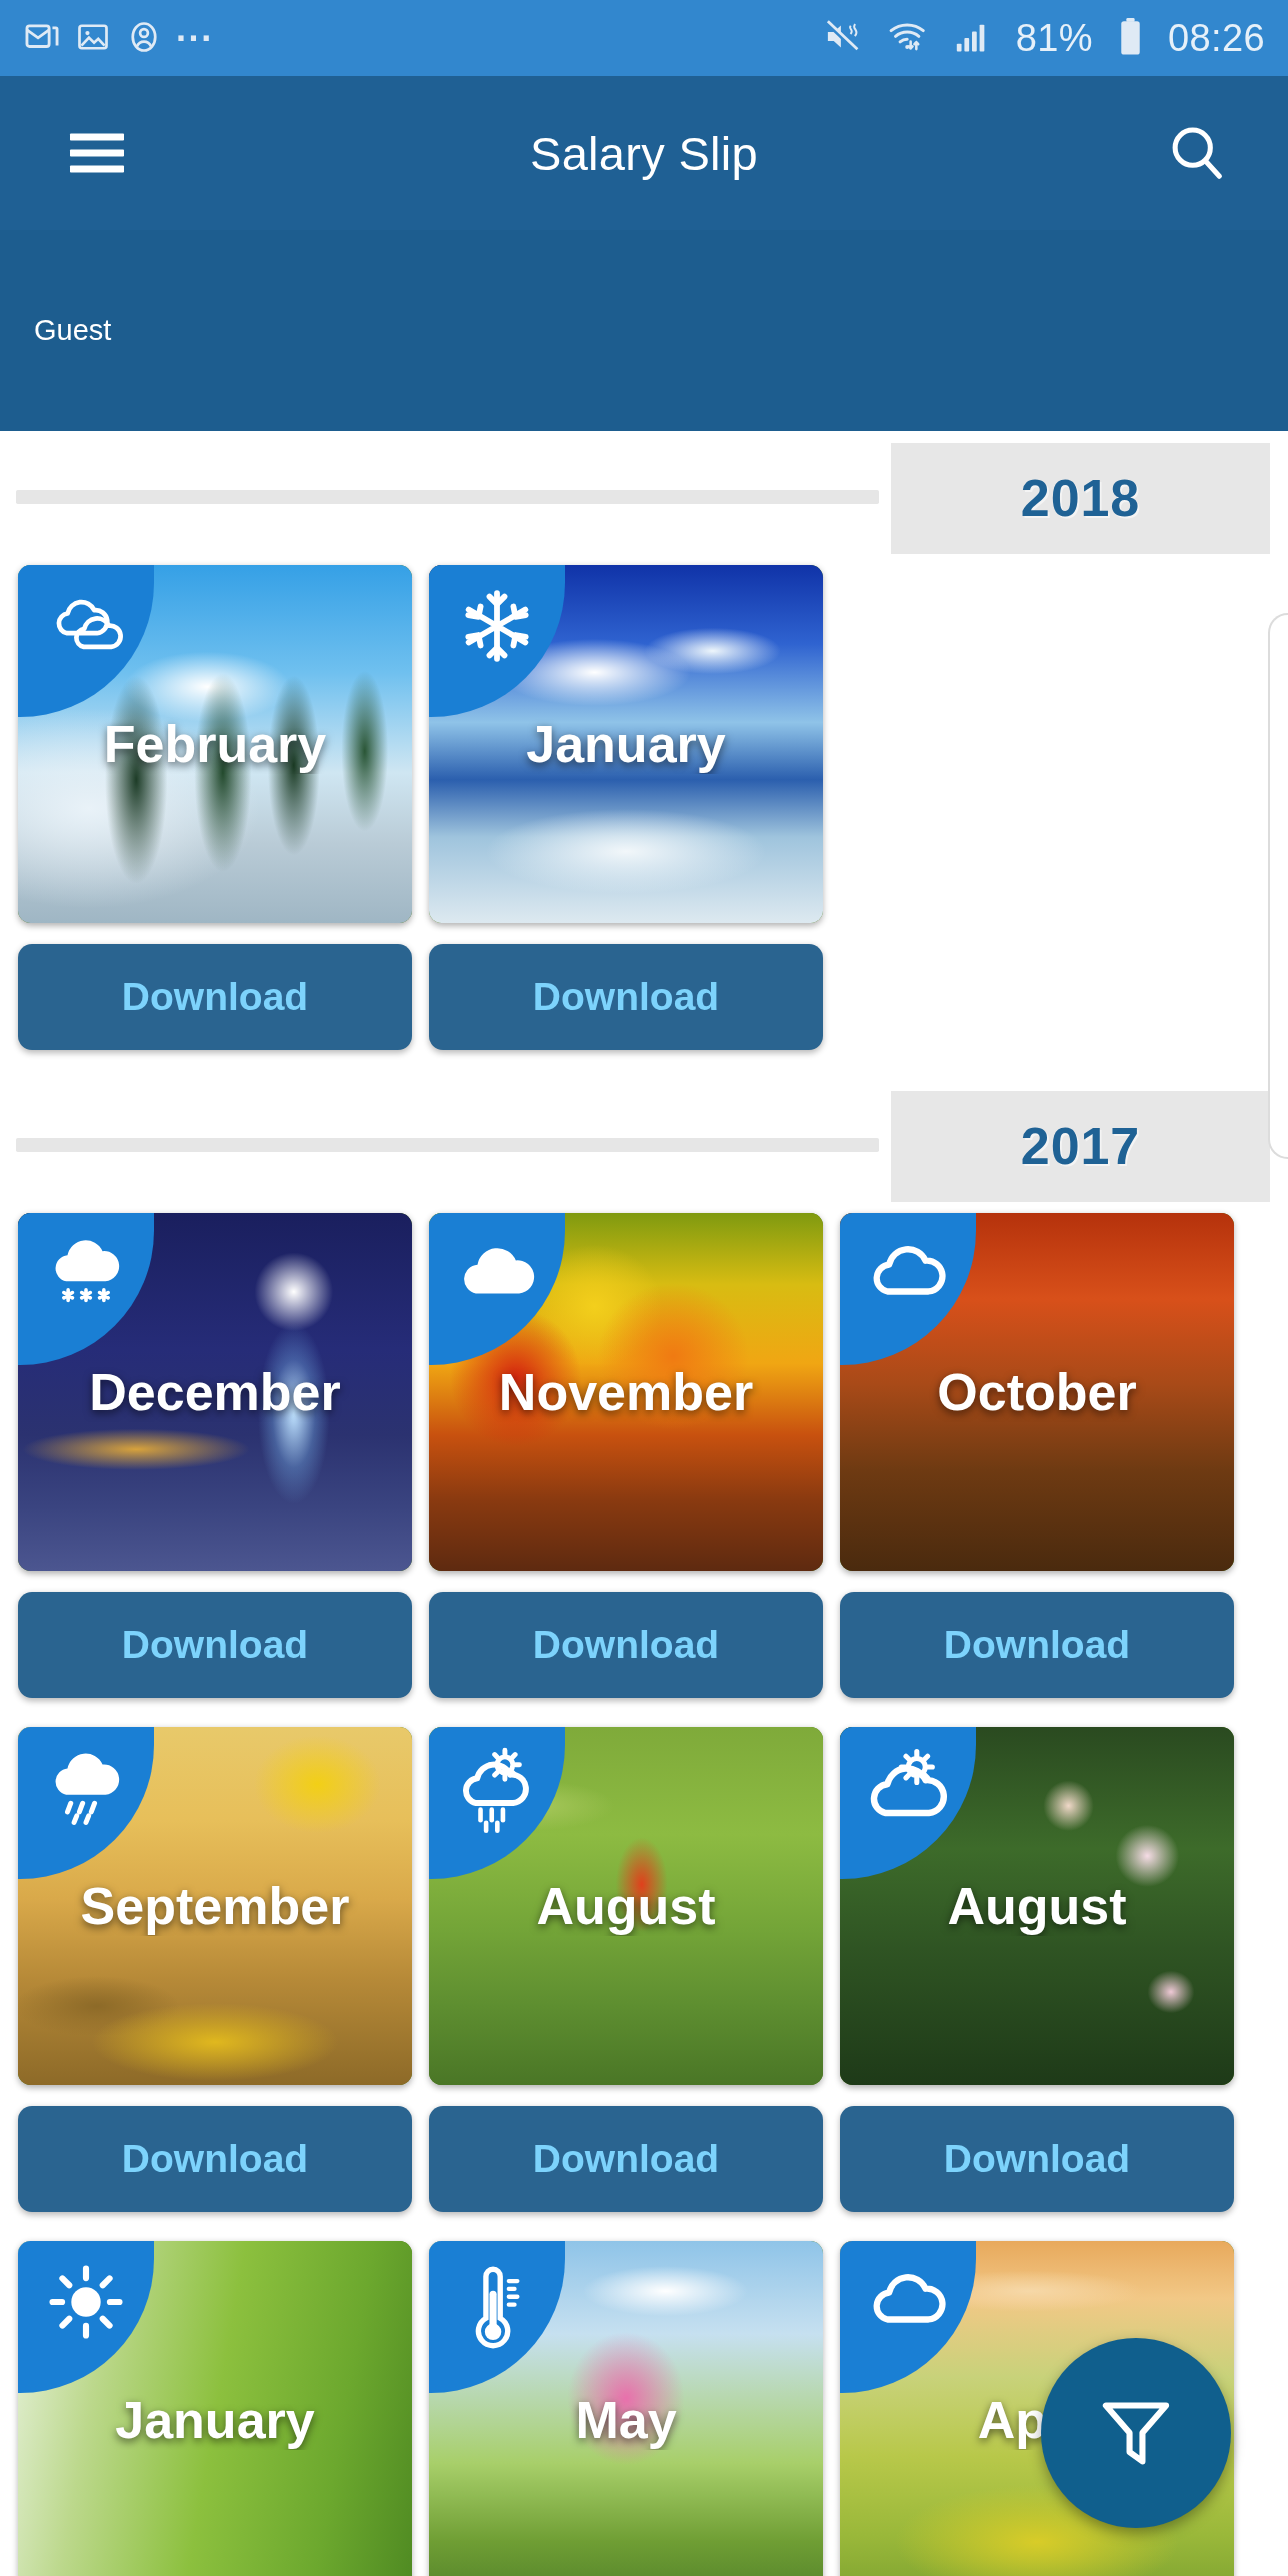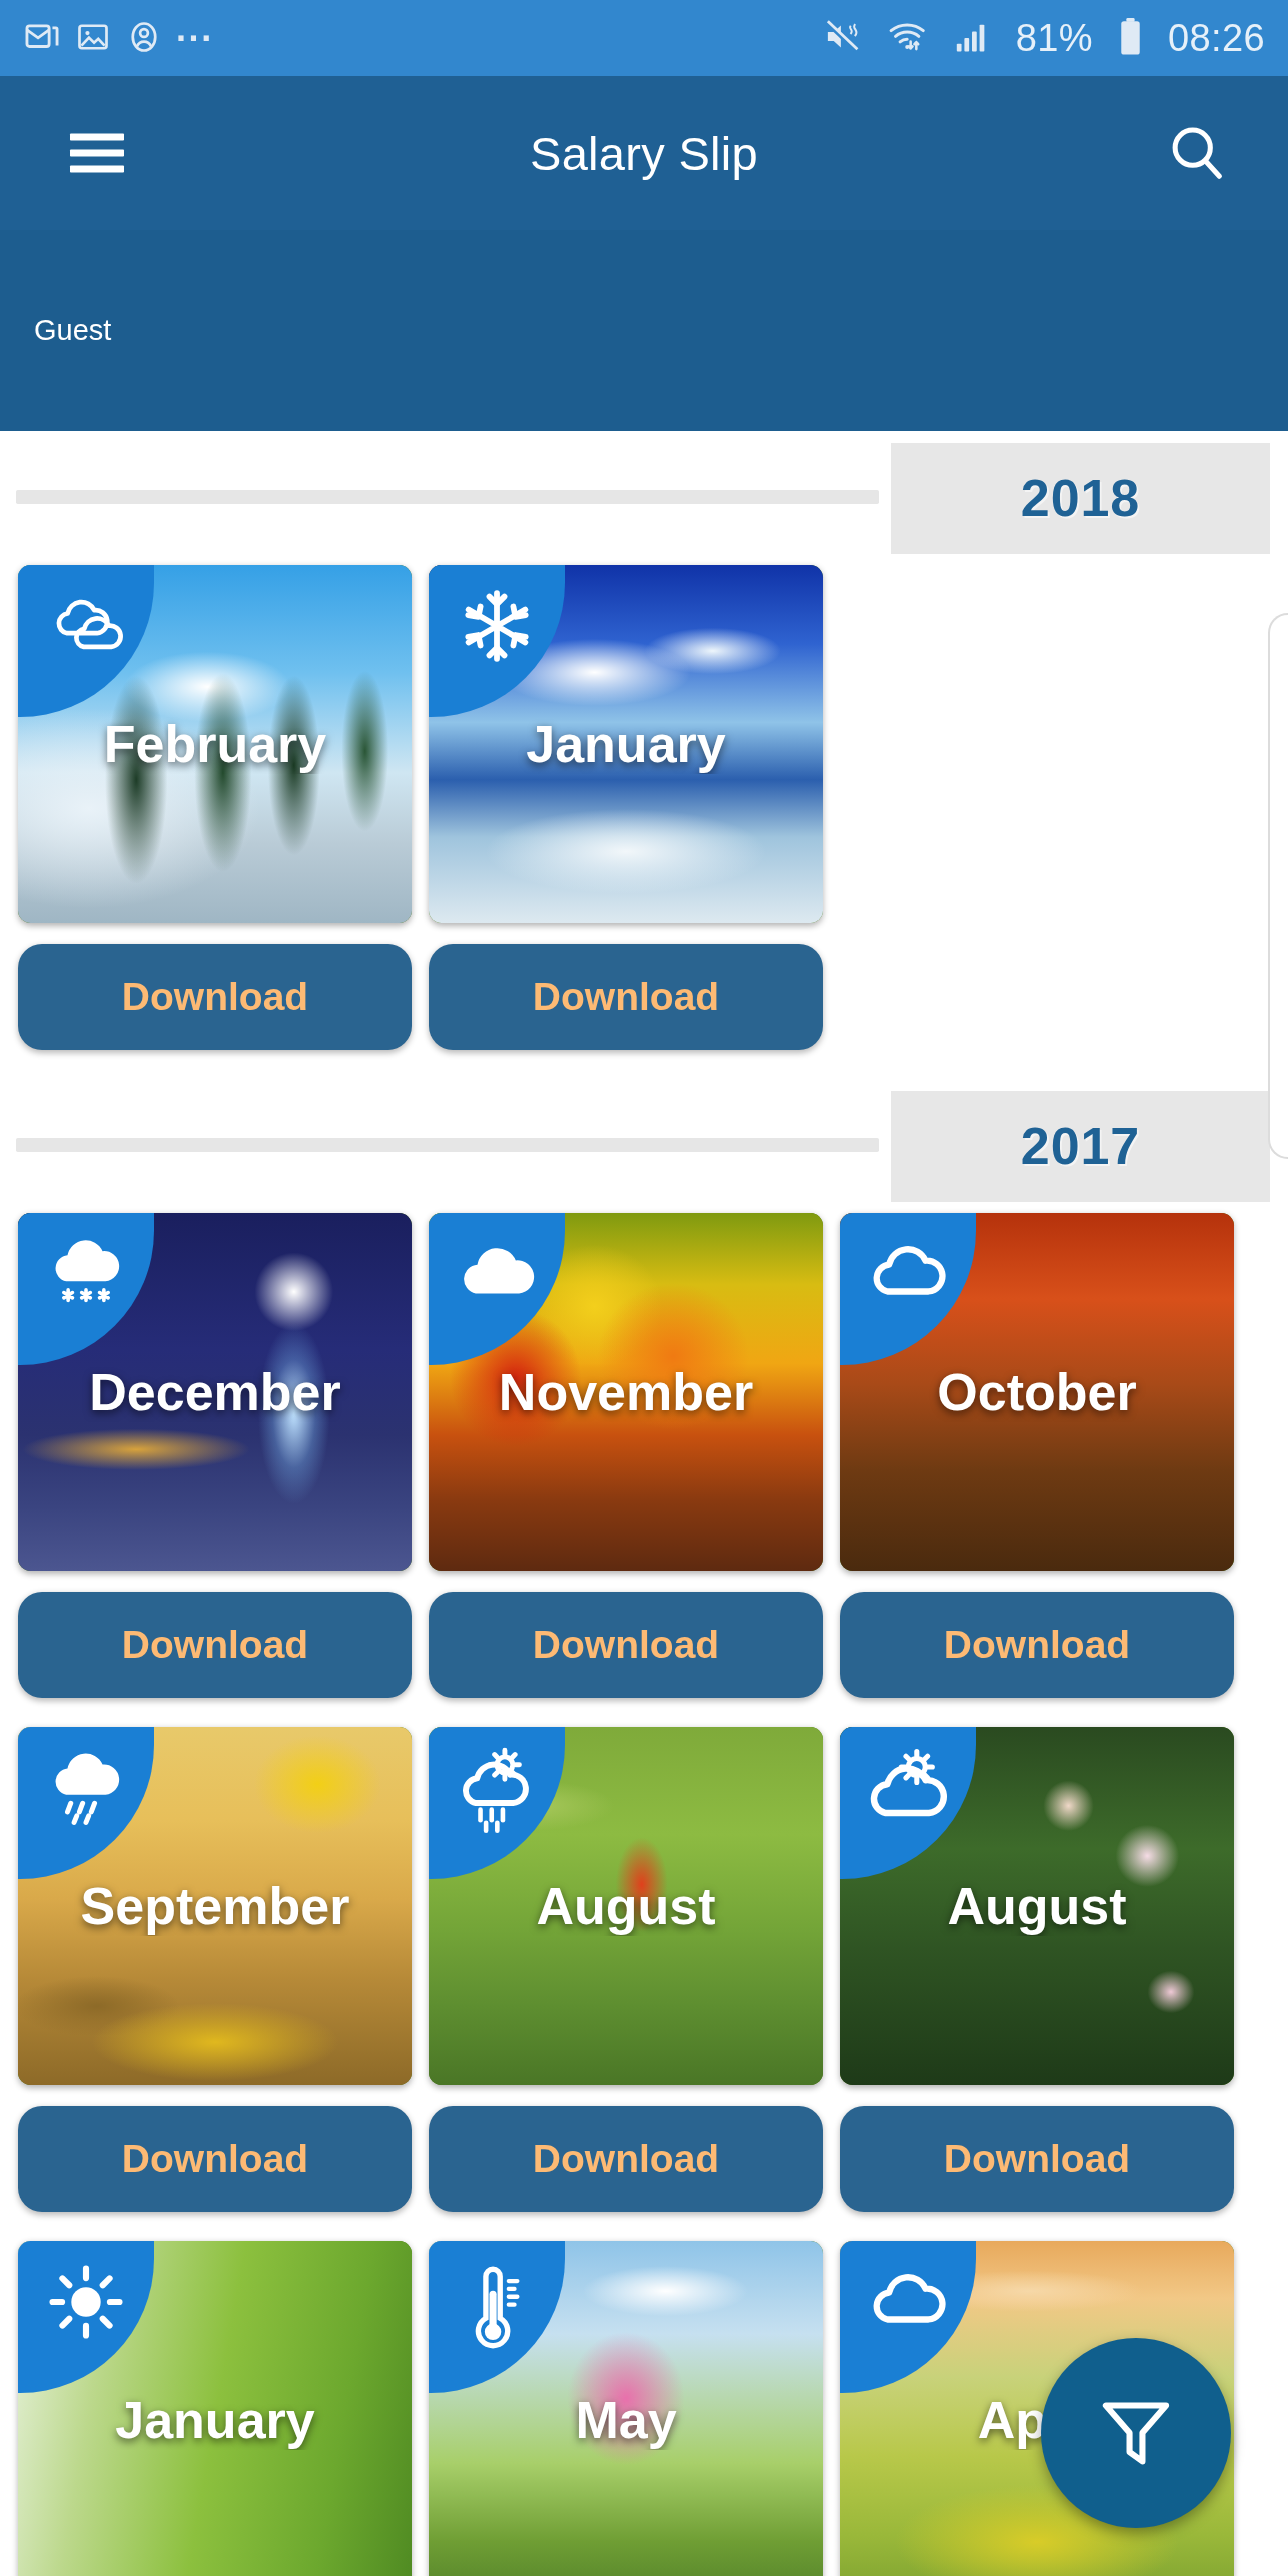--- a/index.html
+++ b/index.html
@@ -75,22 +75,22 @@
     padding-top: 19.7px; z-index: 3;
   }
   .icon-badge svg { display: block; }
   .month-name {
     position: absolute; left: 0; right: 0; top: 50%; transform: translateY(-50%);
     text-align: center; color: #ffffff; font-size: 52px; font-weight: 700;
     z-index: 4; text-shadow: 0 2.7px 8px rgba(0,0,0,.55);
     padding: 0 7.2px; white-space: nowrap; overflow: hidden;
   }
   .dl-btn {
-    width: 394px; height: 106px; background: #2a6490; border-radius: 24px;
-    color: #fdba74; font-size: 39px; font-weight: 700; border: none; cursor: pointer;
+    width: 394px; height: 106px; background: #2a6490; border-radius: 14px;
+    color: #7dd3fc; font-size: 39px; font-weight: 700; border: none; cursor: pointer;
     display: flex; align-items: center; justify-content: center;
     box-shadow: 0 2.7px 6.3px rgba(0,0,0,.28), 0 0 0 8px #ffffff;
     margin-bottom: 29.5px; font-family: "Liberation Sans", sans-serif;
   }
 
   
   .edge-panel {
     position: absolute; right: 0; top: 182px; width: 19.7px; height: 546px;
     background: #ffffff; border: 2.7px solid #dcdcdc;
     border-top-left-radius: 19.7px; border-bottom-left-radius: 19.7px;

